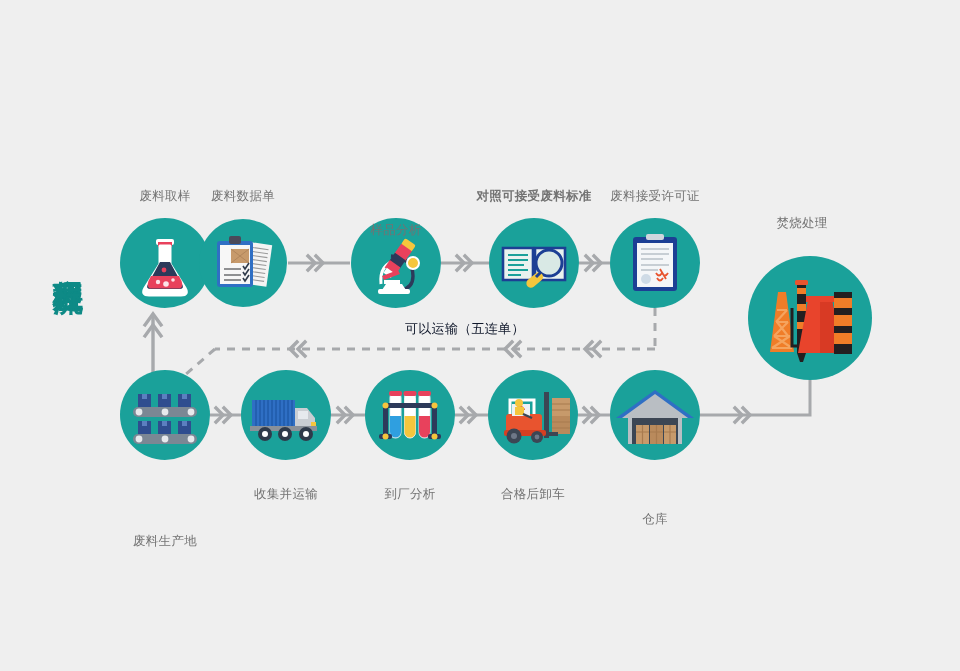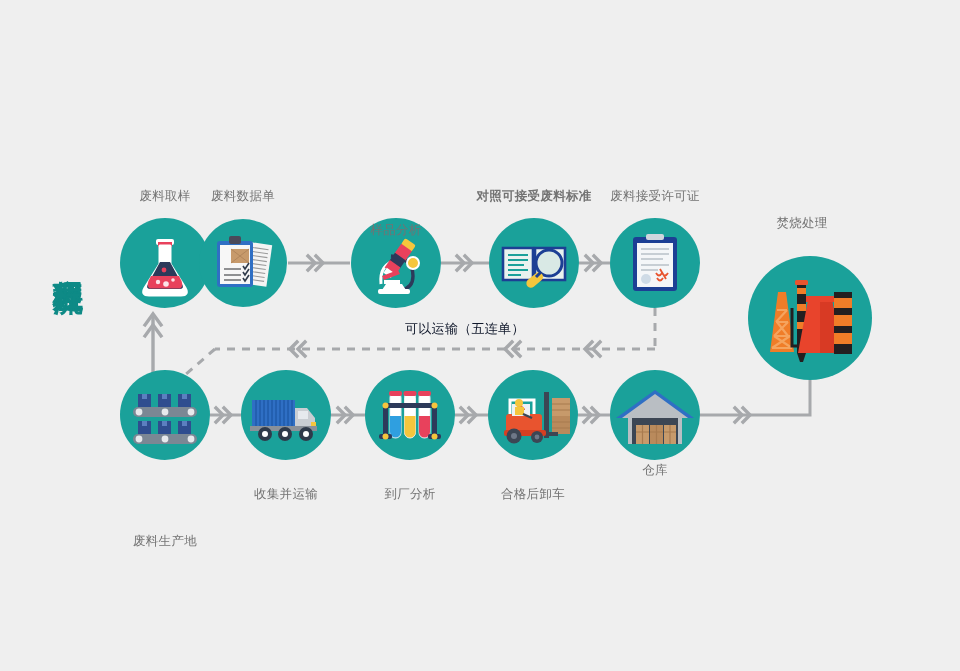--- a/index.html
+++ b/index.html
@@ -428,16 +428,16 @@
             <line x1="26" y1="62" x2="39" y2="62"></line>
               <line x1="40" y1="62" x2="53" y2="62"></line>
             <line x1="54" y1="62" x2="66" y2="62"></line>
             <line x1="32.5" y1="55" x2="32.5" y2="74"></line>
             <line x1="46.5" y1="55" x2="46.5" y2="74"></line>
             <line x1="60" y1="55" x2="60" y2="74"></line>
           </g>
         </g>
       </svg>
     </div>
-    <div class="lbl" style="left:605px;top:462px;width:100px;">仓库</div>
+    <div class="lbl" style="left:605px;top:511px;width:100px;">仓库</div>
   </div>
 
 </div>
 
 </body></html>

